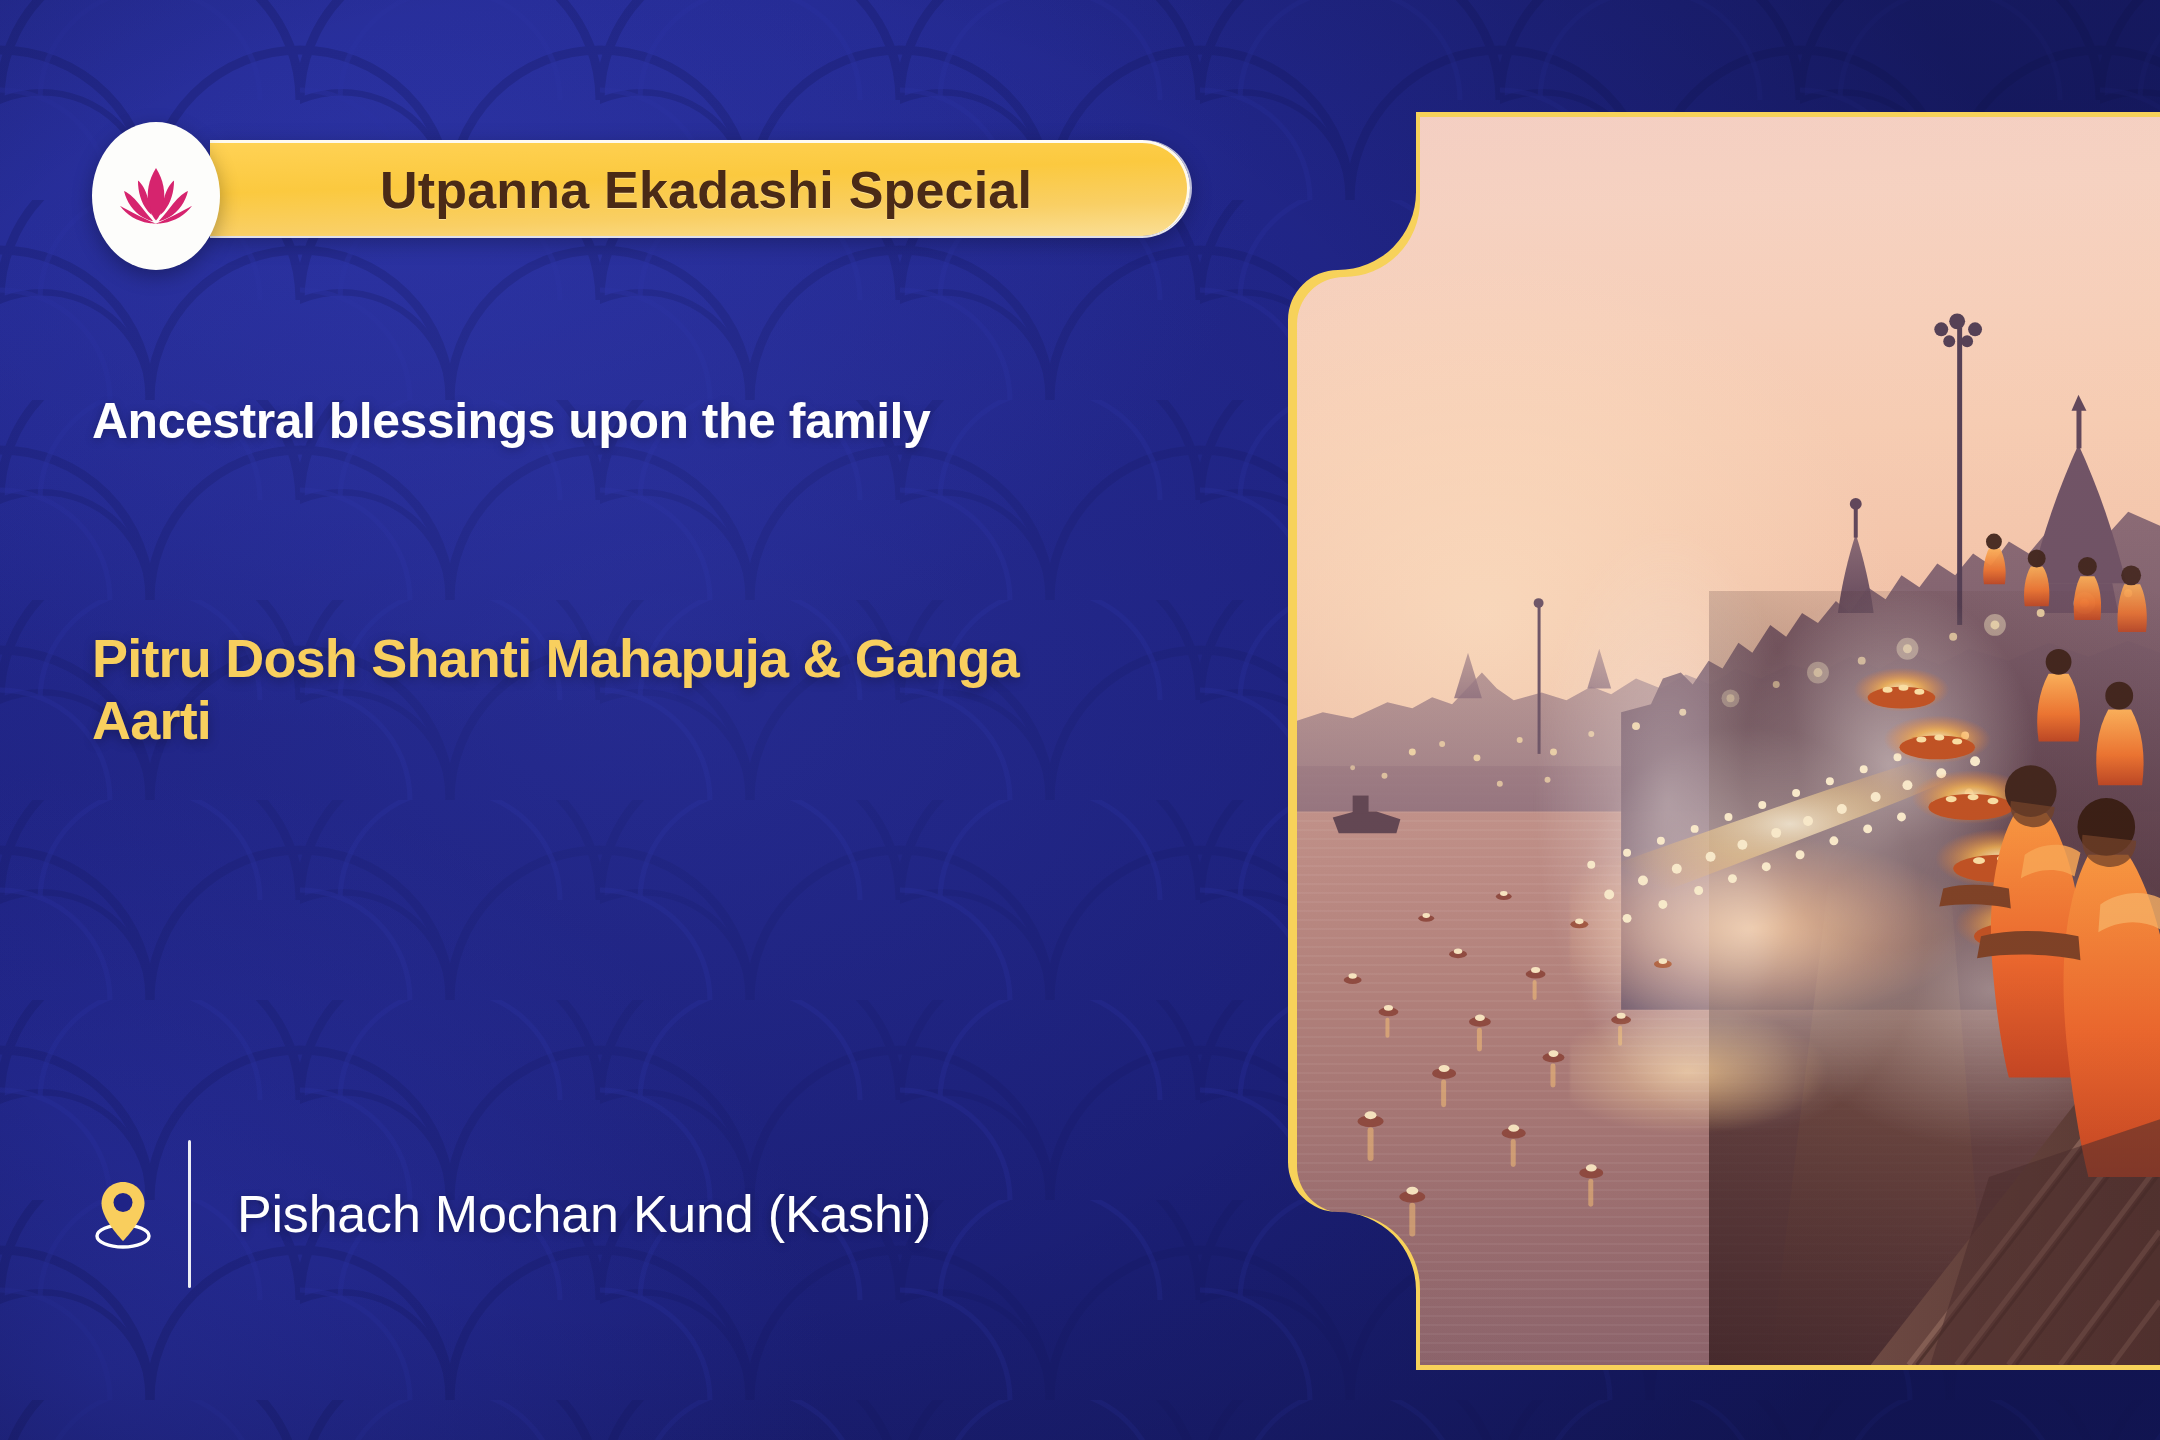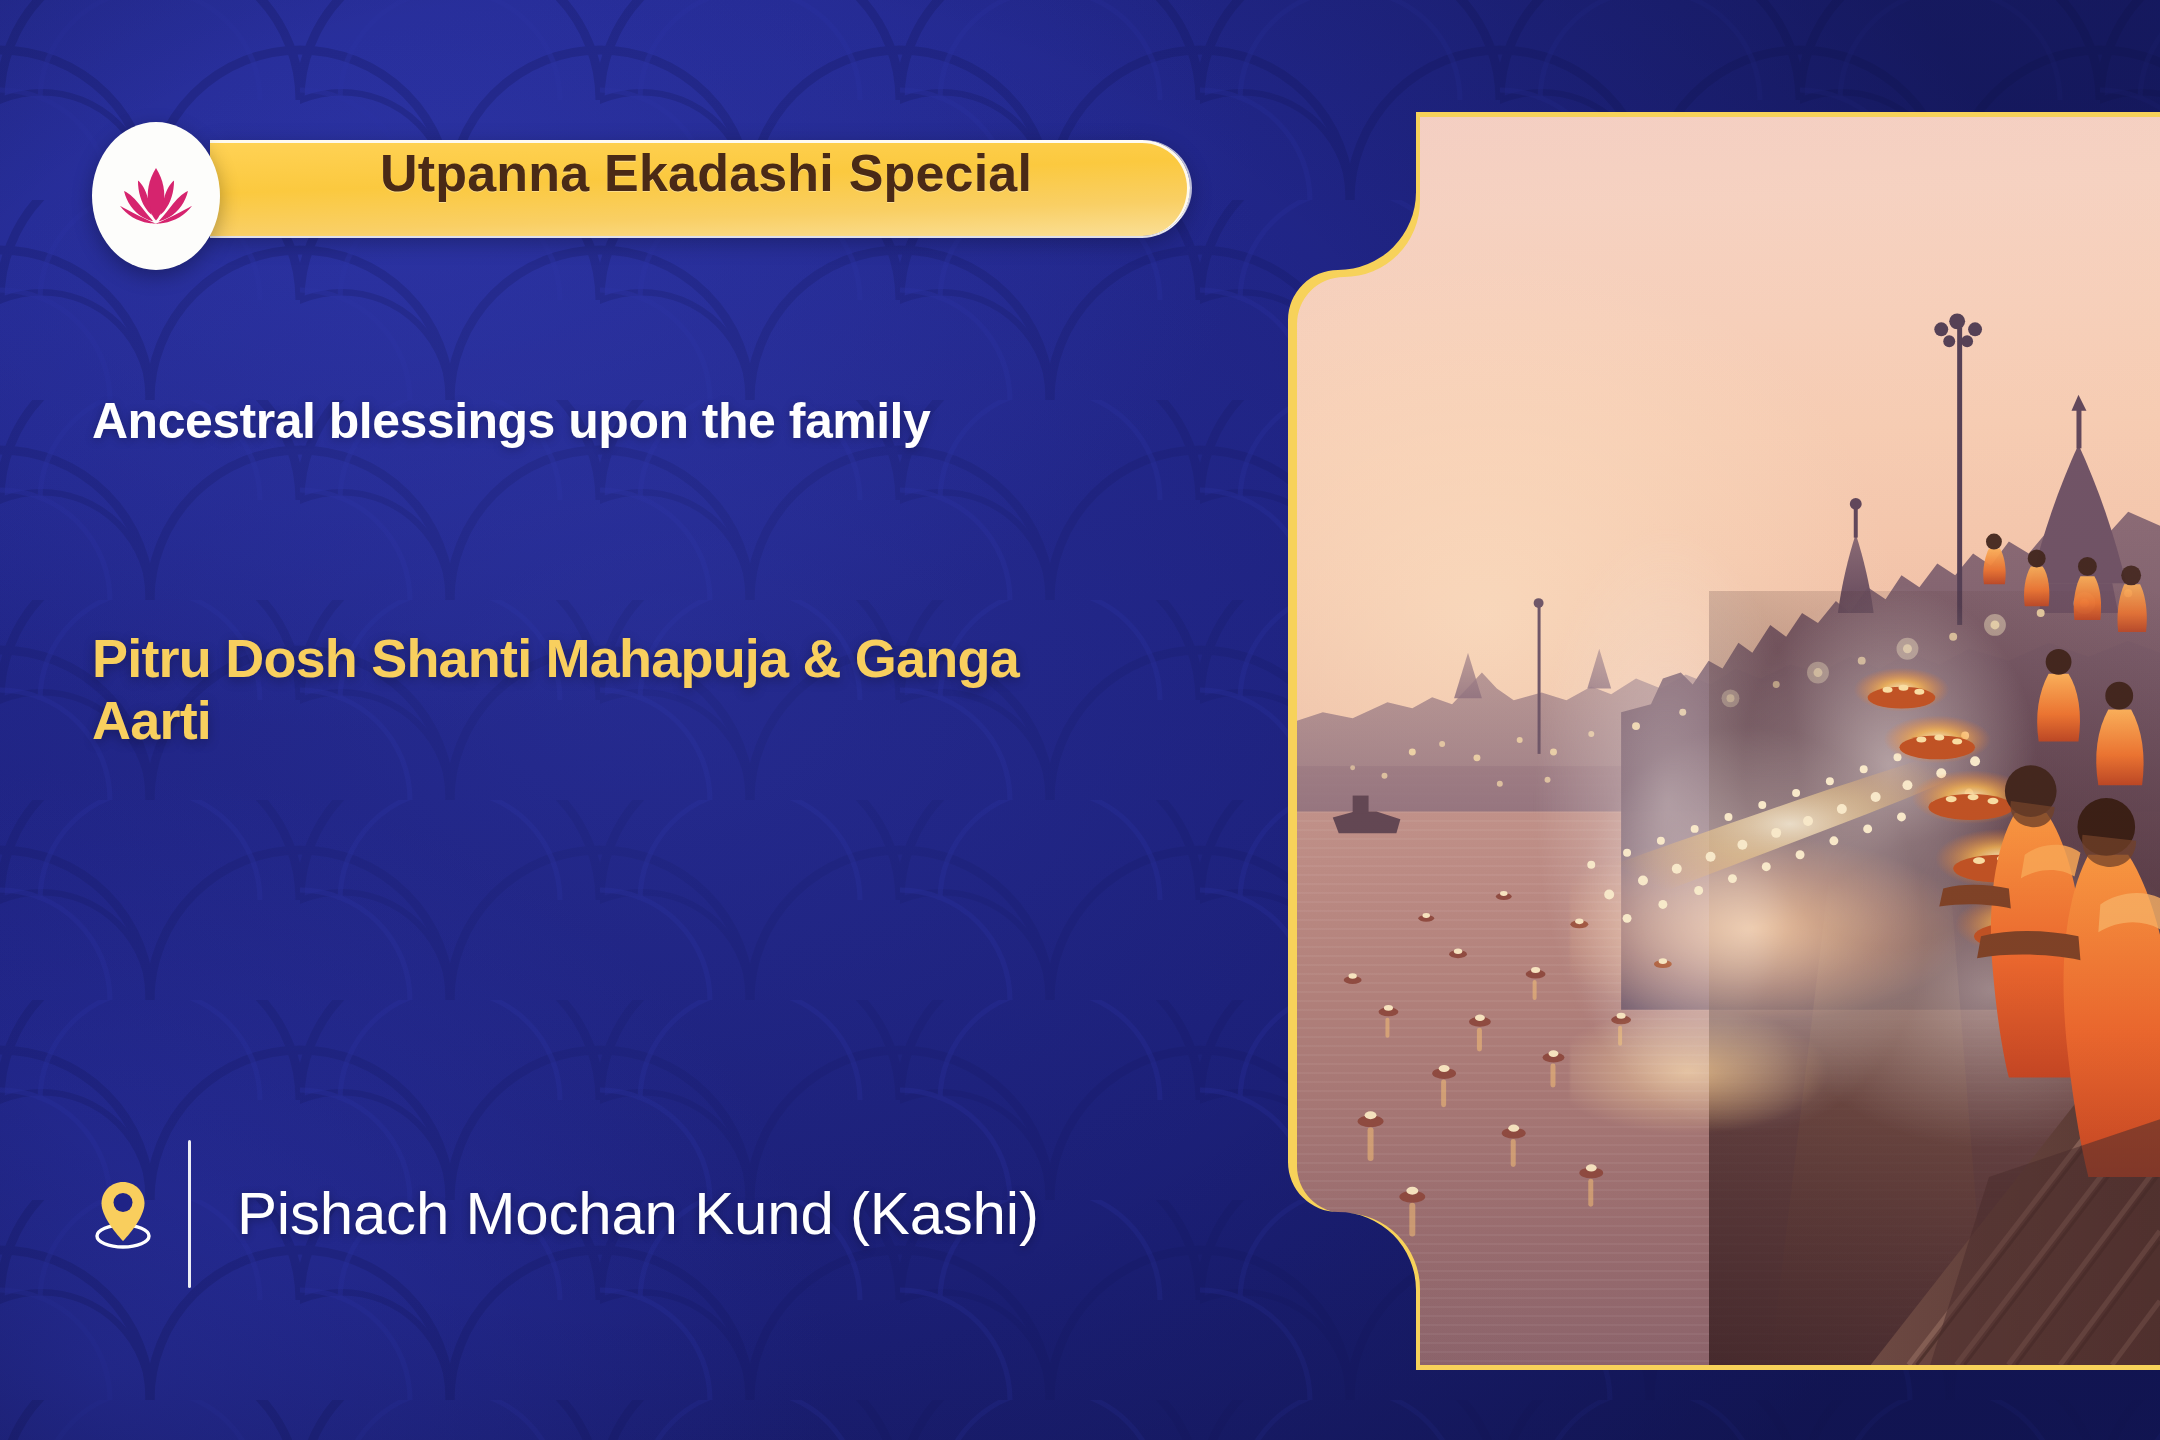--- a/index.html
+++ b/index.html
@@ -53,20 +53,21 @@
     height: 96px;
     width: 980px;
     border-radius: 0 48px 48px 0;
     background: linear-gradient(178deg, #ffd255 0%, #fbc93f 40%, #f9cf64 72%, #fadf96 100%);
     box-shadow: 0 2px 0 0 rgba(255,255,255,.85), 2px 0 0 0 rgba(255,255,255,.7),
                 0 6px 22px rgba(0,0,0,.28);
     border-top: 3px solid rgba(255,255,255,.9);
     border-right: 3px solid rgba(255,255,255,.9);
     box-sizing: border-box;
     display: flex;
+    align-items: center;
   }
   .badge-text {
     margin-left: 170px;
     font-size: 52px;
     font-weight: bold;
     color: #4a2a16;
     letter-spacing: .2px;
     white-space: nowrap;
     text-shadow: 0 1px 0 rgba(255,255,255,.35);
   }
@@ -130,21 +131,21 @@
   .loc-pin svg { width: 62px; height: 76px; display: block; }
   .loc-divider {
     width: 3px;
     height: 148px;
     background: rgba(255,255,255,.92);
     margin-right: 46px;
     border-radius: 2px;
   }
   .loc-lines {
     color: #ffffff;
-    font-size: 60px;
+    font-size: 52px;
     line-height: 1.32;
     font-weight: normal;
     letter-spacing: -.2px;
     text-shadow: 0 2px 8px rgba(0,0,0,.3);
     white-space: nowrap;
   }
 
   
   .photo-frame {
     position: absolute;

